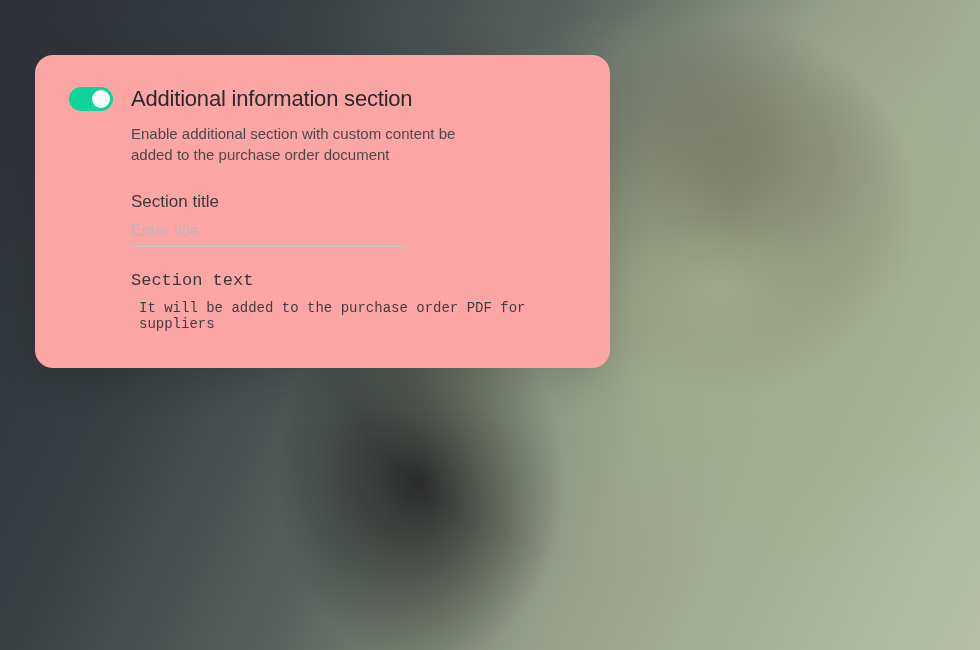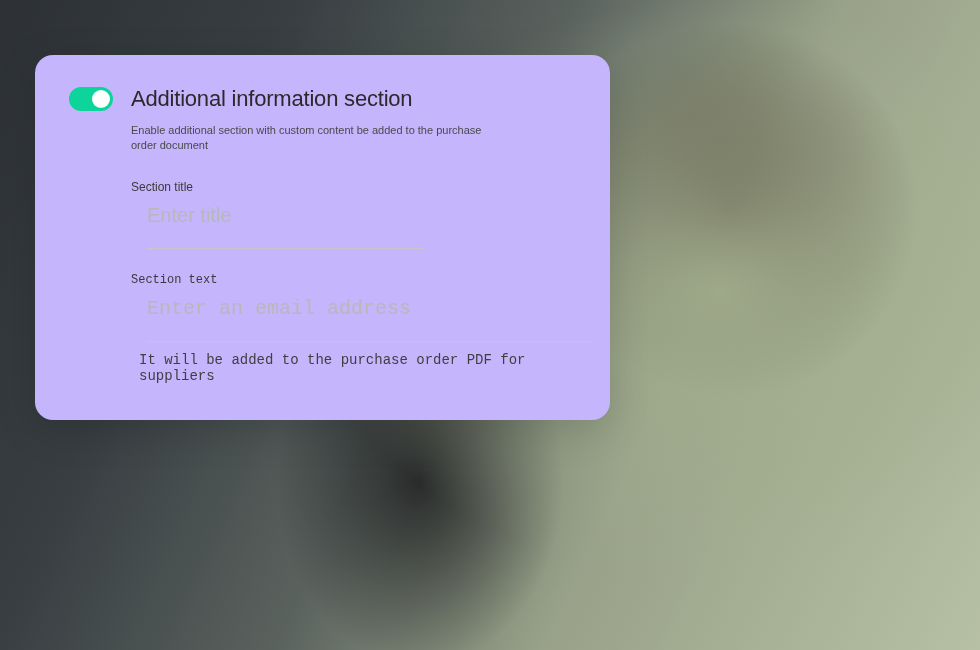--- a/index.html
+++ b/index.html
@@ -25,21 +25,21 @@
         radial-gradient(ellipse 260px 260px at 730px 210px, rgba(70,55,45,0.96) 0%, rgba(70,55,45,0) 72%),
         radial-gradient(ellipse 200px 260px at 420px 480px, rgba(25,25,28,0.78) 0%, rgba(25,25,28,0) 72%),
         linear-gradient(115deg, #2e3338 0%, #383e42 22%, #5a635f 45%, #98a287 66%, #b5bfa1 100%);
       filter: saturate(0.92) contrast(1.02);
     }
     .card {
       position: absolute;
       top: 55px;
       left: 35px;
       width: 575px;
-      background: #c4b5fd;
+      background: #fca5a5;
       border-radius: 18px;
       box-shadow: 0 10px 40px rgba(0,0,0,0.15);
       padding: 30px 34px 36px 34px;
     }
     .header-row {
       display: flex;
       align-items: flex-start;
       gap: 18px;
     }
     .toggle {
@@ -66,54 +66,53 @@
     }
     .title {
       font-size: 22px;
       font-weight: 500;
       color: #2a2a2a;
       letter-spacing: -0.2px;
       line-height: 1.25;
     }
     .description {
       margin-top: 10px;
-      font-size: 11px;
+      font-size: 15px;
       color: #4a4a4a;
       line-height: 1.45;
       max-width: 370px;
     }
     .form-section {
       margin-left: 62px;
       margin-top: 26px;
     }
     .form-group {
       margin-bottom: 24px;
     }
     .form-group:last-of-type {
       margin-bottom: 0;
       font-family: Liberation Mono, monospace;
     }
     .label {
-      font-size: 12px;
+      font-size: 17px;
       color: #3a3a3a;
       font-weight: 400;
       display: block;
       margin-bottom: 6px;
     }
     .input {
       width: 100%;
       border: none;
       border-bottom: 1px solid #c7c7c7;
-      font-size: 20px;
+      font-size: 16px;
       color: #2a2a2a;
-      padding: 4px 0 21px 0;
+      padding: 4px 0 6px 0;
       outline: none;
       font-family: inherit;
       background: transparent;
-      margin-left: 16px;
     }
     .input::placeholder {
       color: #b8b8b8;
       font-weight: 300;
     }
     .narrow {
       width: 62%;
     }
     .help-text {
       margin-top: 10px;
@@ -140,18 +139,17 @@
 
   <div class="form-section">
 
     <div class="form-group">
       <label class="label">Section title</label>
       <input type="text" class="input narrow" placeholder="Enter title" style="">
     </div>
 
     <div class="form-group">
       <label class="label">Section text</label>
-      <input type="text" class="input" placeholder="Enter an email address" style="">
       <p class="help-text">It will be added to the purchase order PDF for suppliers</p>
     </div>
 
   </div>
 </div>
 
 </body></html>

